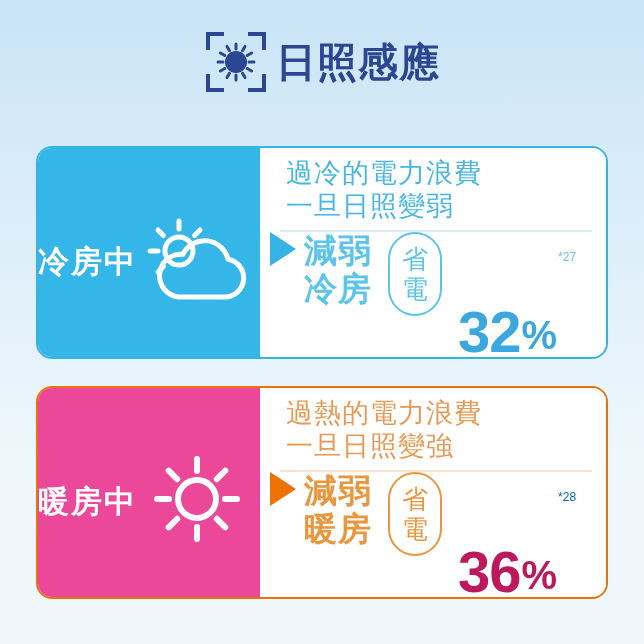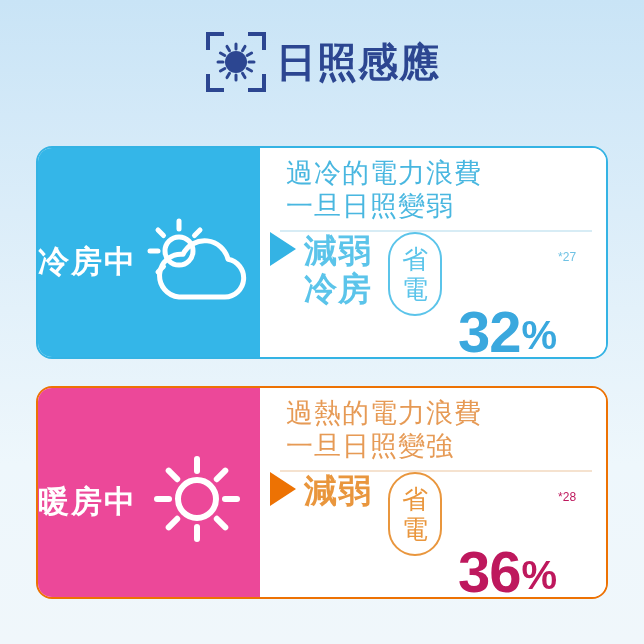--- a/index.html
+++ b/index.html
@@ -191,21 +191,21 @@
     font-size: 12px;
     font-weight: normal;
     align-self: flex-start;
     margin-top: 19px;
     margin-left: 1px;
     line-height: 1;
   }
   .cool .stat-num, .cool .stat-pct { color: #3aa8de; }
   .cool .stat-note { color: #6fc2e4; }
   .heat .stat-num, .heat .stat-pct { color: #be185d; }
-  .heat .stat-note { color: #be185d; }
+  .heat .stat-note { color: #0369a1; }
 </style>
 </head>
 <body>
 
 <div class="stage">
 
   <div class="header">
     <span class="frame-icon">
       <svg width="64" height="64" viewBox="0 0 64 64">
         <g fill="none" stroke="#2c4691" stroke-width="4" stroke-linecap="square">
@@ -298,20 +298,21 @@
     <div class="card-right">
       <div class="right-top">
         <div class="line">過熱的電力浪費</div>
         <div class="line">一旦日照變強</div>
       </div>
       <div class="divider"></div>
       <div class="right-bottom">
         <span class="arrow"></span>
         <div class="action">
           <div>減弱</div>
+          <div>暖房</div>
         </div>
         <div class="pill">
           <span class="pill-ch">省</span>
           <span class="pill-ch">電</span>
         </div>
         <div class="stat">
           <span class="stat-num">36</span>
           <span class="stat-pct">%</span>
           <span class="stat-note">*28</span>
         </div>

